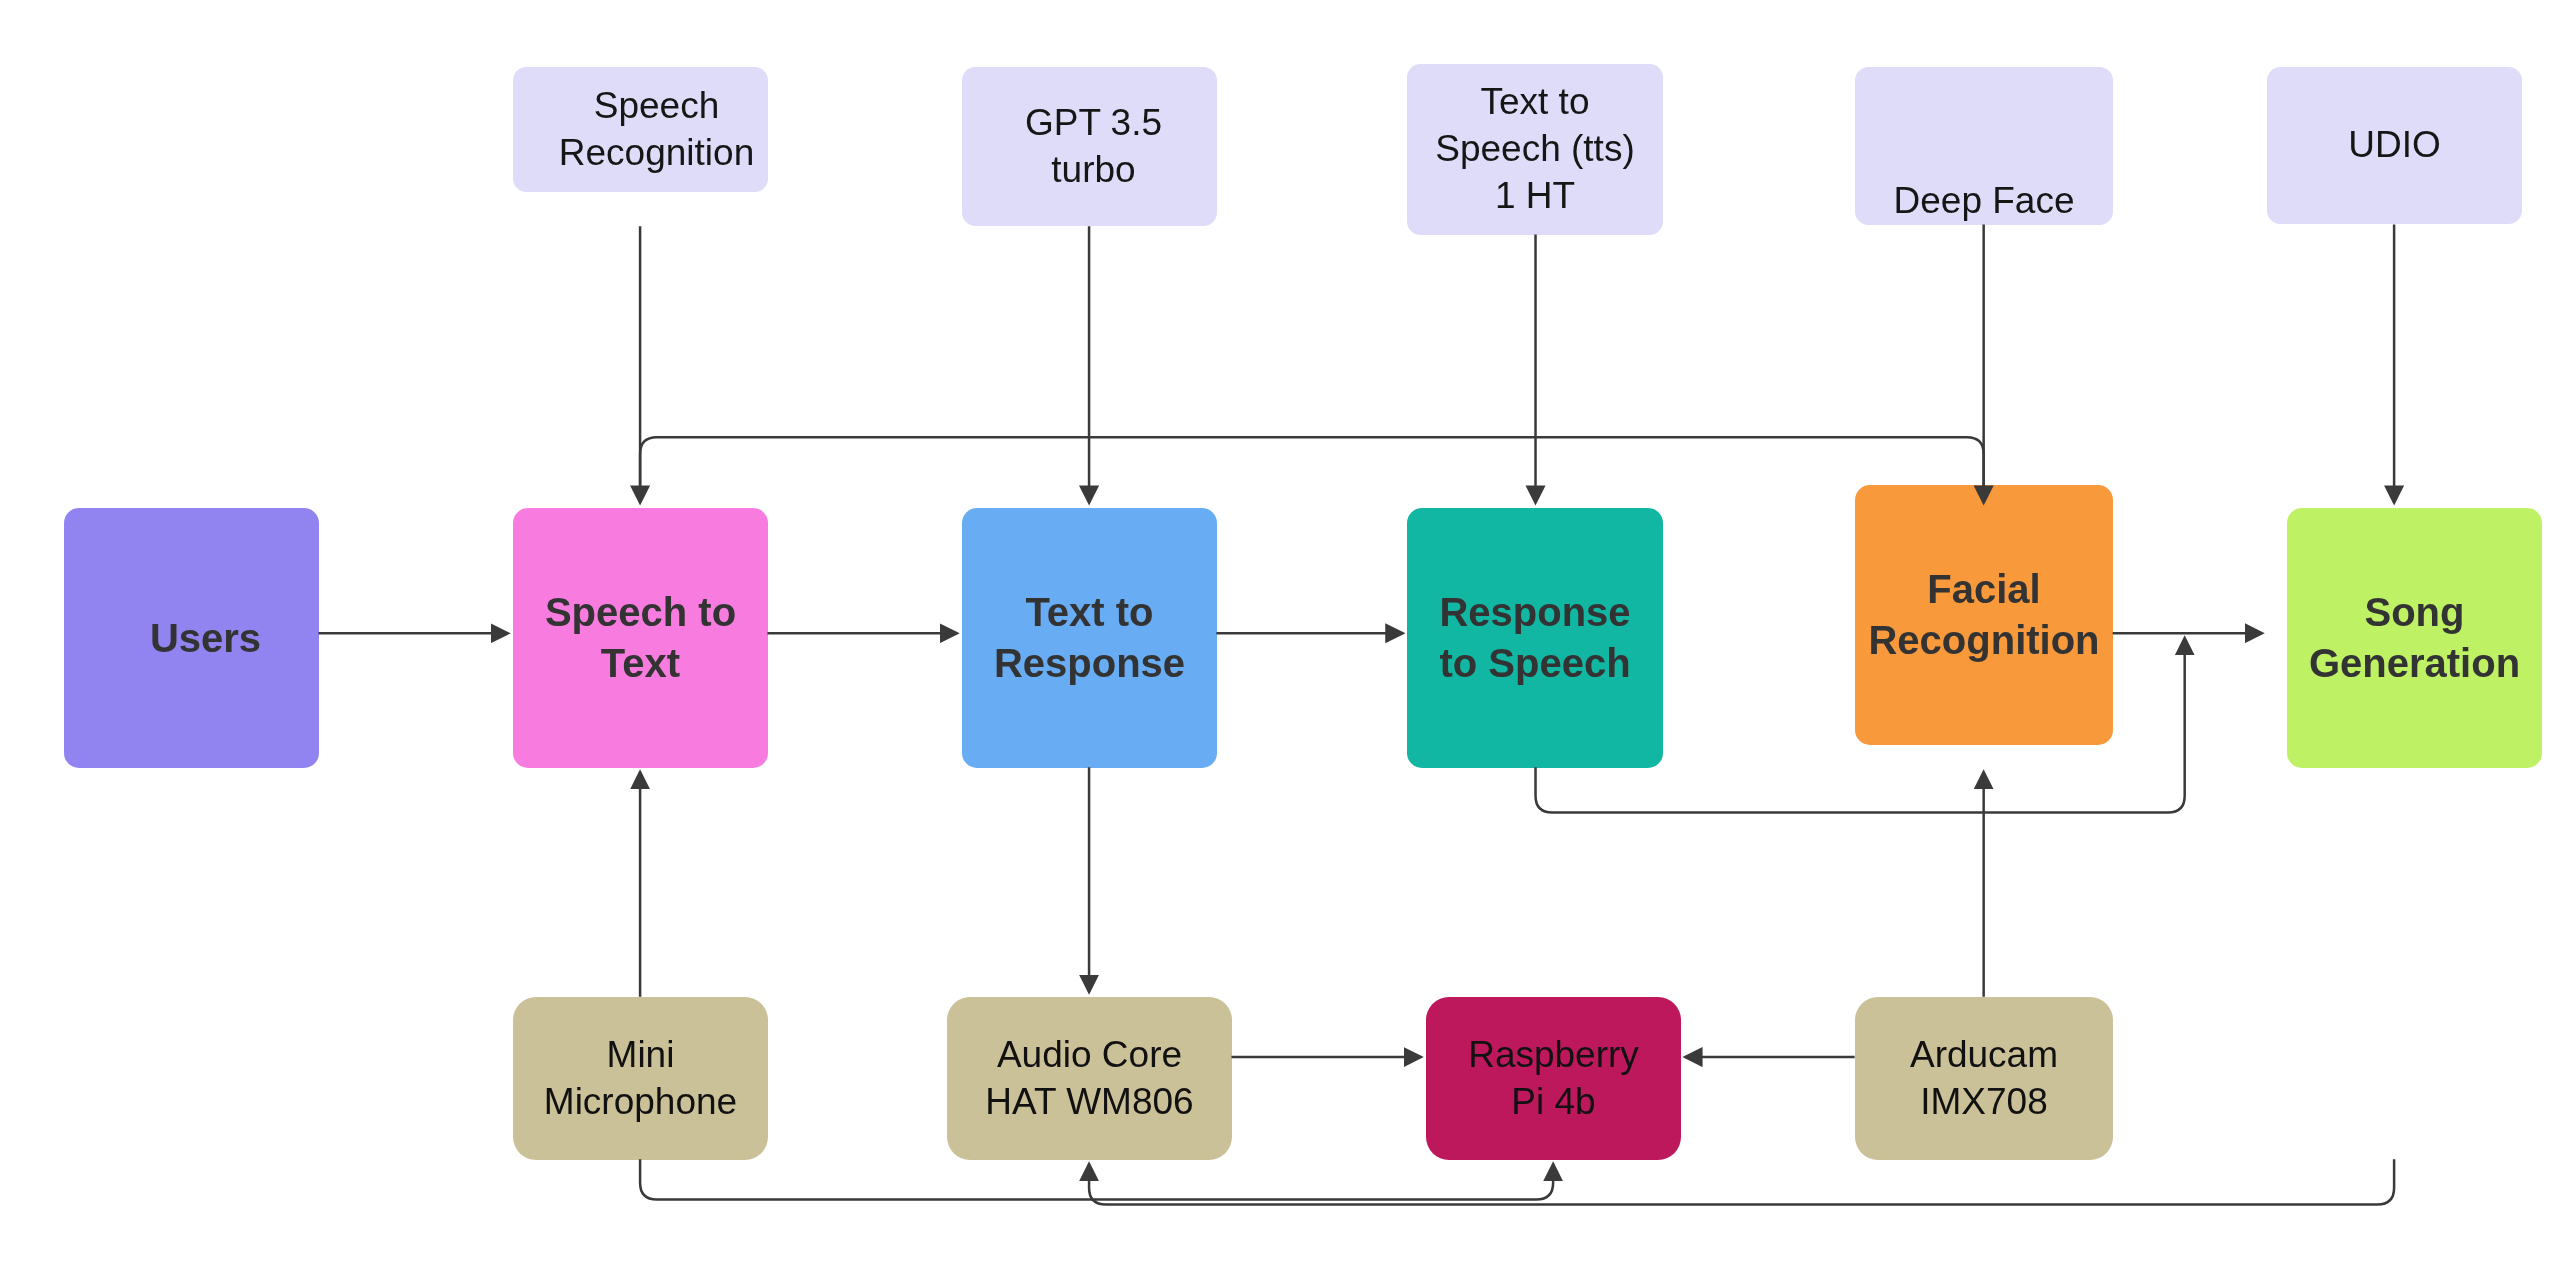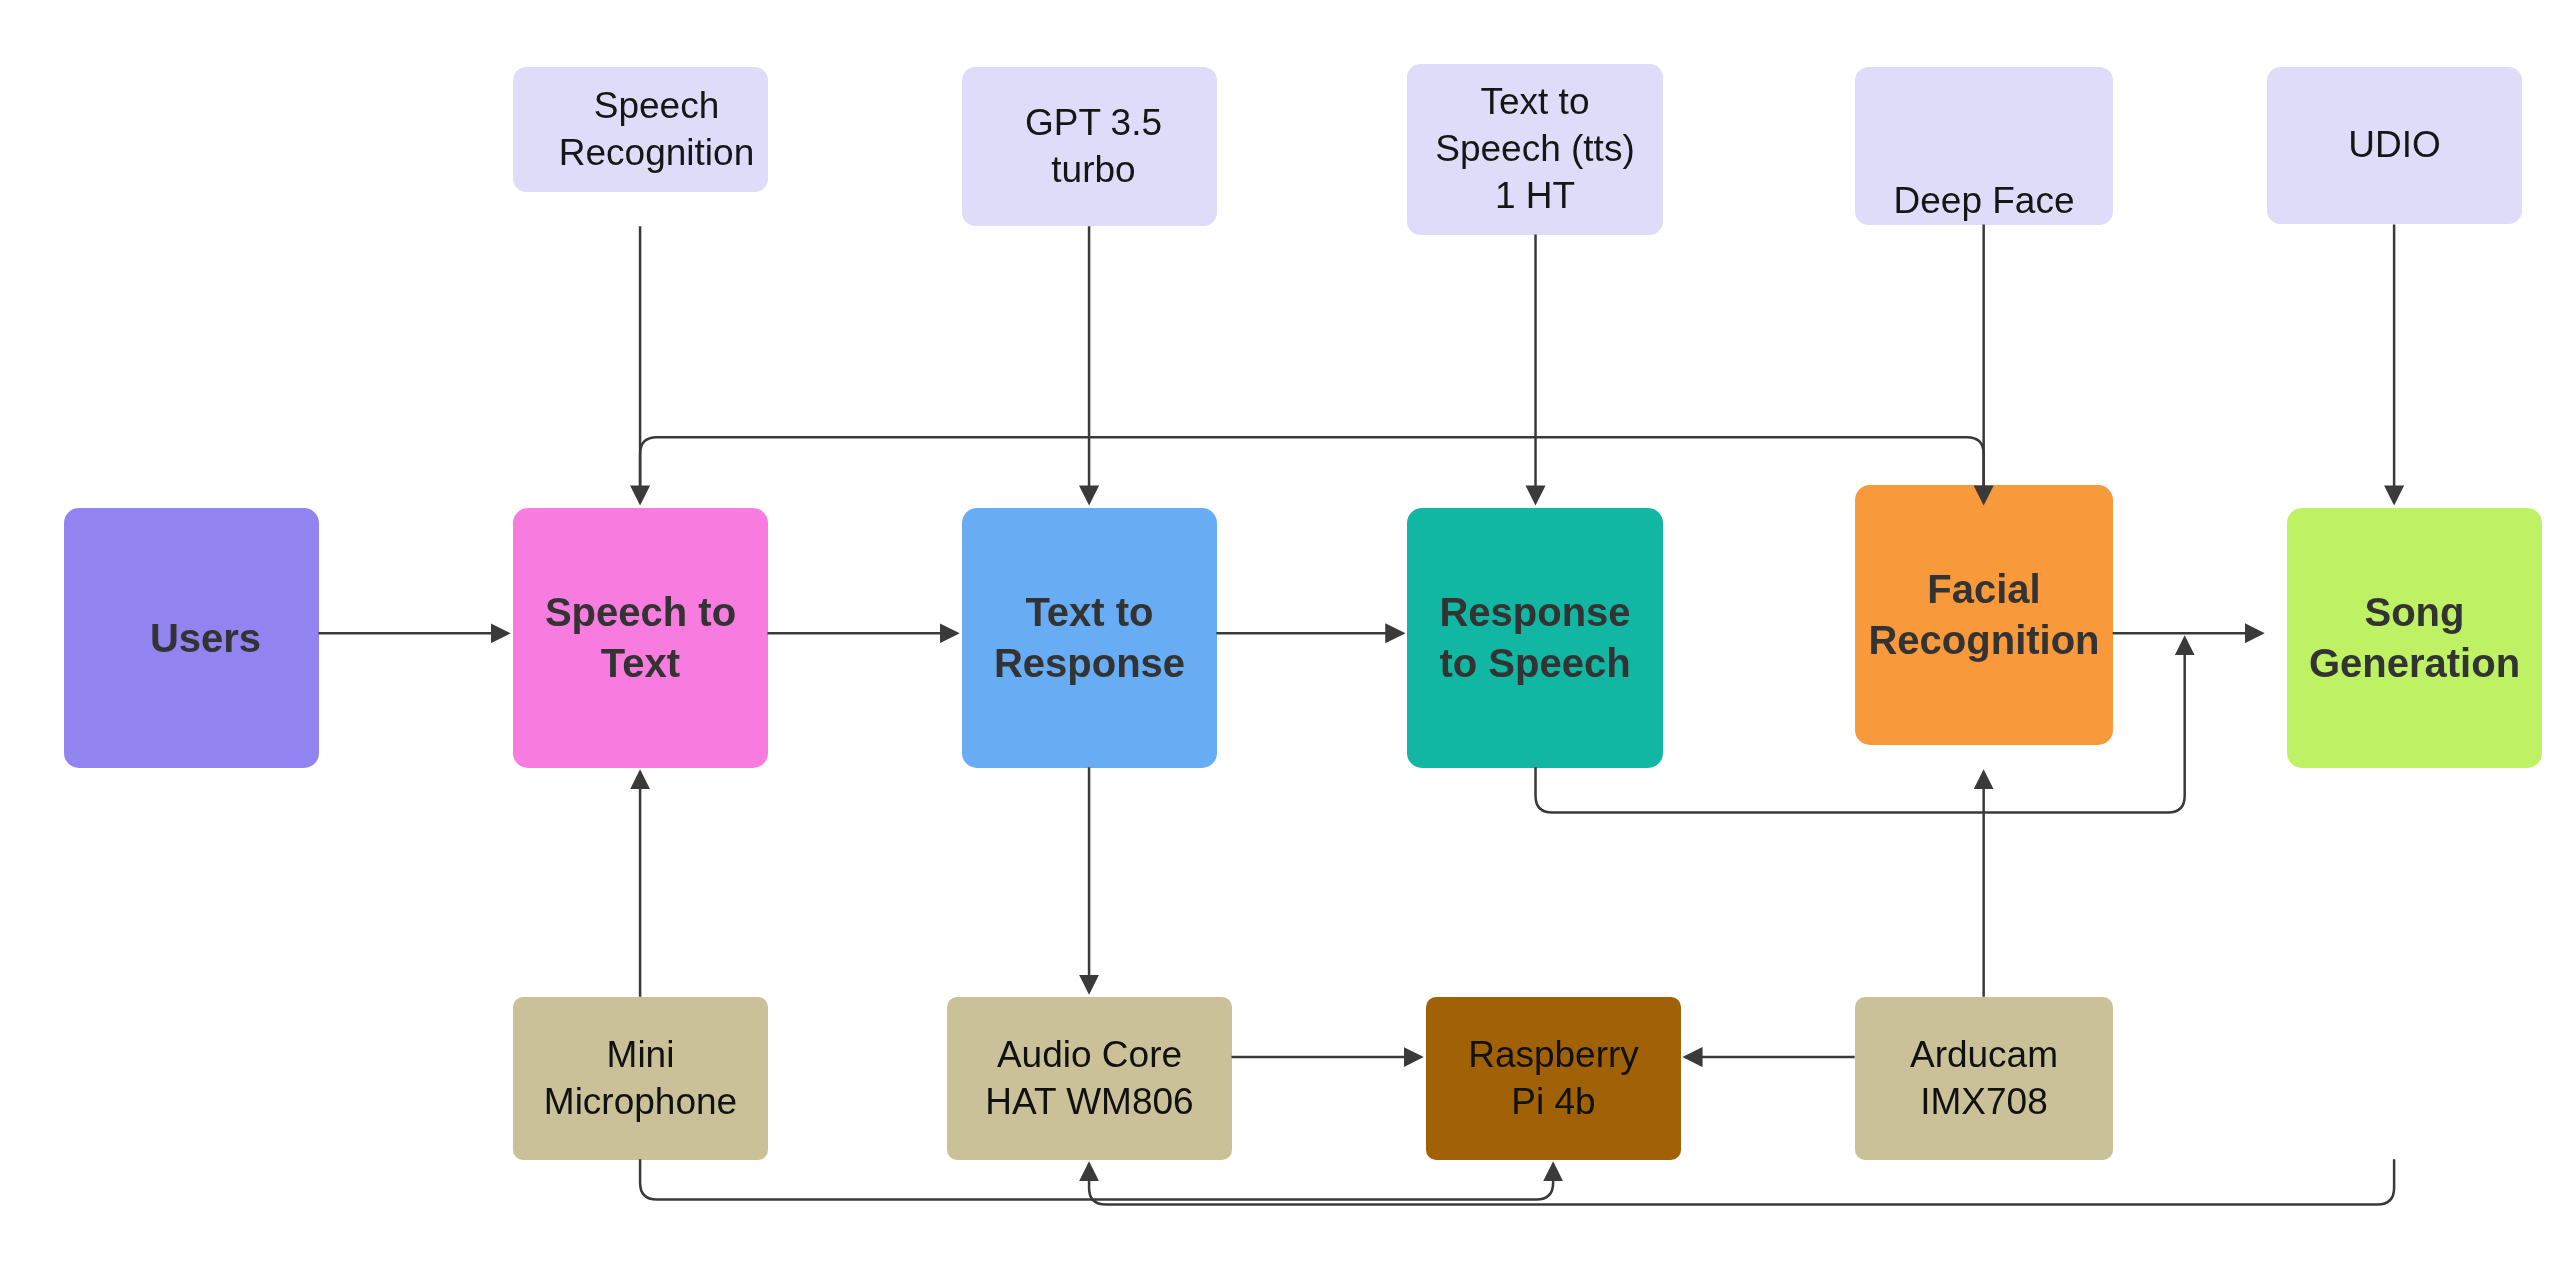--- a/index.html
+++ b/index.html
@@ -16,21 +16,21 @@
     display: flex;
     align-items: center;
     justify-content: center;
     text-align: center;
     white-space: pre-line;
     box-sizing: border-box;
     line-height: 1.27;
   }
   .row-top    { border-radius: 13.4px; font-size: 37px; font-weight: 400; color: #161616; }
   .row-mid    { border-radius: 15px; font-size: 40px; font-weight: 700; color: #333333; }
-  .row-bottom { border-radius: 10px; font-size: 37px; font-weight: 400; color: #111111; }
+  .row-bottom { border-radius: 23px; font-size: 37px; font-weight: 400; color: #111111; }
 
   
   #n-speech-recognition { left: 513px;  top: 67px;  width: 255px; height: 125px; padding-left: 32px; }
   #n-gpt                { left: 962px; top: 67px;  width: 255px; height: 159px; }
   #n-tts                { left: 1407px; top: 64px;  width: 256px; height: 171px; }
   #n-deep-face          { left: 1855px; top: 67px;  width: 258px; height: 158px; align-items: flex-end; }
   #n-udio               { left: 2267px; top: 67px;  width: 255px; height: 157px; }
 
   #n-users              { left: 64px;   top: 508px; width: 255px; height: 260px; padding-left: 28px; }
   #n-speech-to-text     { left: 513px;  top: 508px; width: 255px; height: 260px; }
@@ -109,21 +109,21 @@
   </div>
 
   <div class="node row-bottom" id="n-mini-microphone" style="background-color: rgb(203, 193, 153);">
     <span>Mini
 Microphone</span>
   </div>
   <div class="node row-bottom" id="n-audio-core" style="background-color: rgb(203, 193, 153);">
     <span>Audio Core
 HAT WM806</span>
   </div>
-  <div class="node row-bottom" id="n-raspberry-pi" style="background-color: #a16207; justify-content: center;">
+  <div class="node row-bottom" id="n-raspberry-pi" style="background-color: #be185d; justify-content: center;">
     <span>Raspberry
 Pi 4b</span>
   </div>
   <div class="node row-bottom" id="n-arducam" style="background-color: rgb(203, 193, 153);">
     <span>Arducam
 IMX708</span>
   </div>
 
   <svg id="edge-layer" viewBox="0 0 3075 1509" xmlns="http://www.w3.org/2000/svg">
     <defs>

